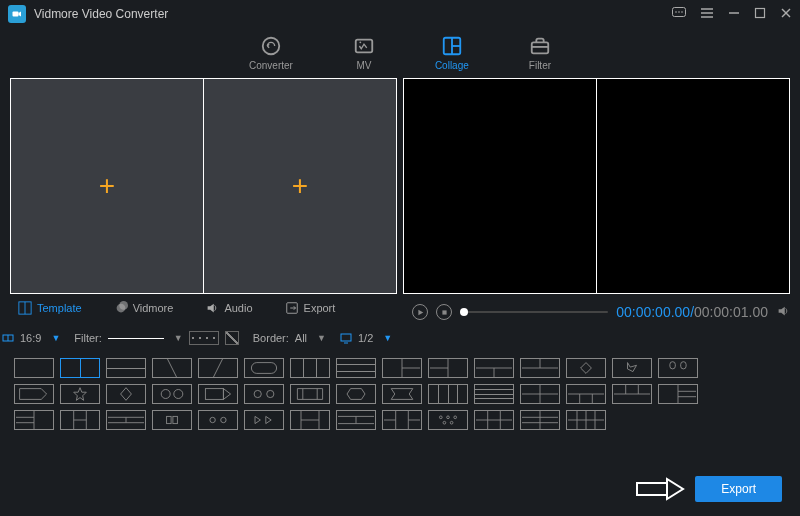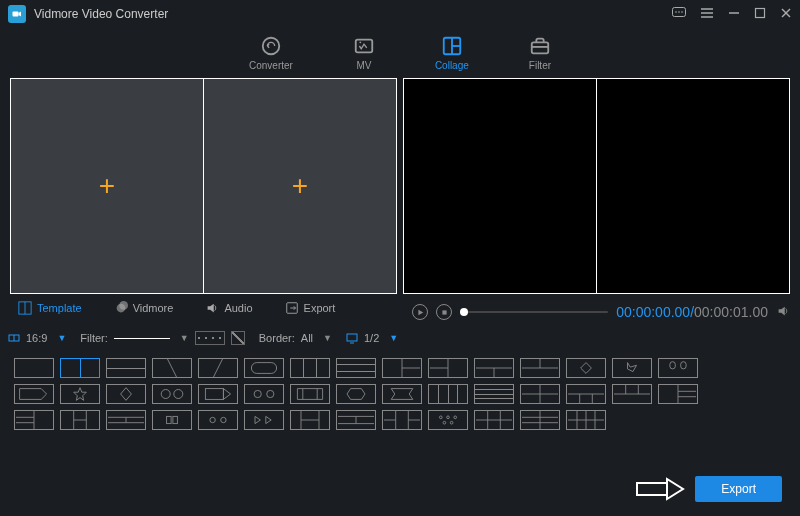--- a/index.html
+++ b/index.html
@@ -26,21 +26,21 @@
 .option-tab.active { color:#2196f3; }
 .option-tab svg { width:14px; height:14px; }
 .player-controls { position:absolute; left:412px; top:300px; width:378px; height:24px; display:flex; align-items:center; gap:8px; font-size:10px; }
 .pc-btn { width:16px; height:16px; border:1px solid #888; border-radius:50%; display:flex; align-items:center; justify-content:center; cursor:pointer; }
 .pc-btn svg { width:7px; height:7px; fill:#888; }
 .progress { flex:1; height:2px; background:#444; position:relative; border-radius:2px; }
 .progress-dot { position:absolute; left:0; top:-3px; width:8px; height:8px; background:#fff; border-radius:50%; }
 .time { font-size:14px; color:#2196f3; }
 .time .dur { color:#888; }
 .vol svg { width:14px; height:14px; fill:#888; }
-.toolbar { height:32px; display:flex; align-items:center; gap:14px; padding:0 8px; font-size:11px; color:#aaa; }
+.toolbar { height:32px; display:flex; align-items:center; gap:14px; padding:0 2px; font-size:11px; color:#aaa; }
 .tb-item { display:flex; align-items:center; gap:6px; }
 .tb-item svg { width:12px; height:12px; fill:#2196f3; }
 .dd { color:#2196f3; font-size:9px; margin-left:4px; }
 .border-line { width:56px; height:1px; border-top:1.5px solid #fff; }
 .border-box { width:30px; height:14px; border:1px solid #666; display:flex; align-items:center; justify-content:space-around;}
 .border-box span{width:2px;height:2px;background:#888;}
 .diag { width:14px; height:14px; border:1px solid #666; background:linear-gradient(45deg,transparent 45%,#888 45%,#888 55%,transparent 55%); }
 .templates { padding:4px 14px; display:flex; flex-direction:column; gap:6px; }
 .tmpl-row { display:flex; gap:6px; }
 .tmpl { width:40px; height:20px; border:1px solid #888; cursor:pointer; position:relative; display:flex; }

